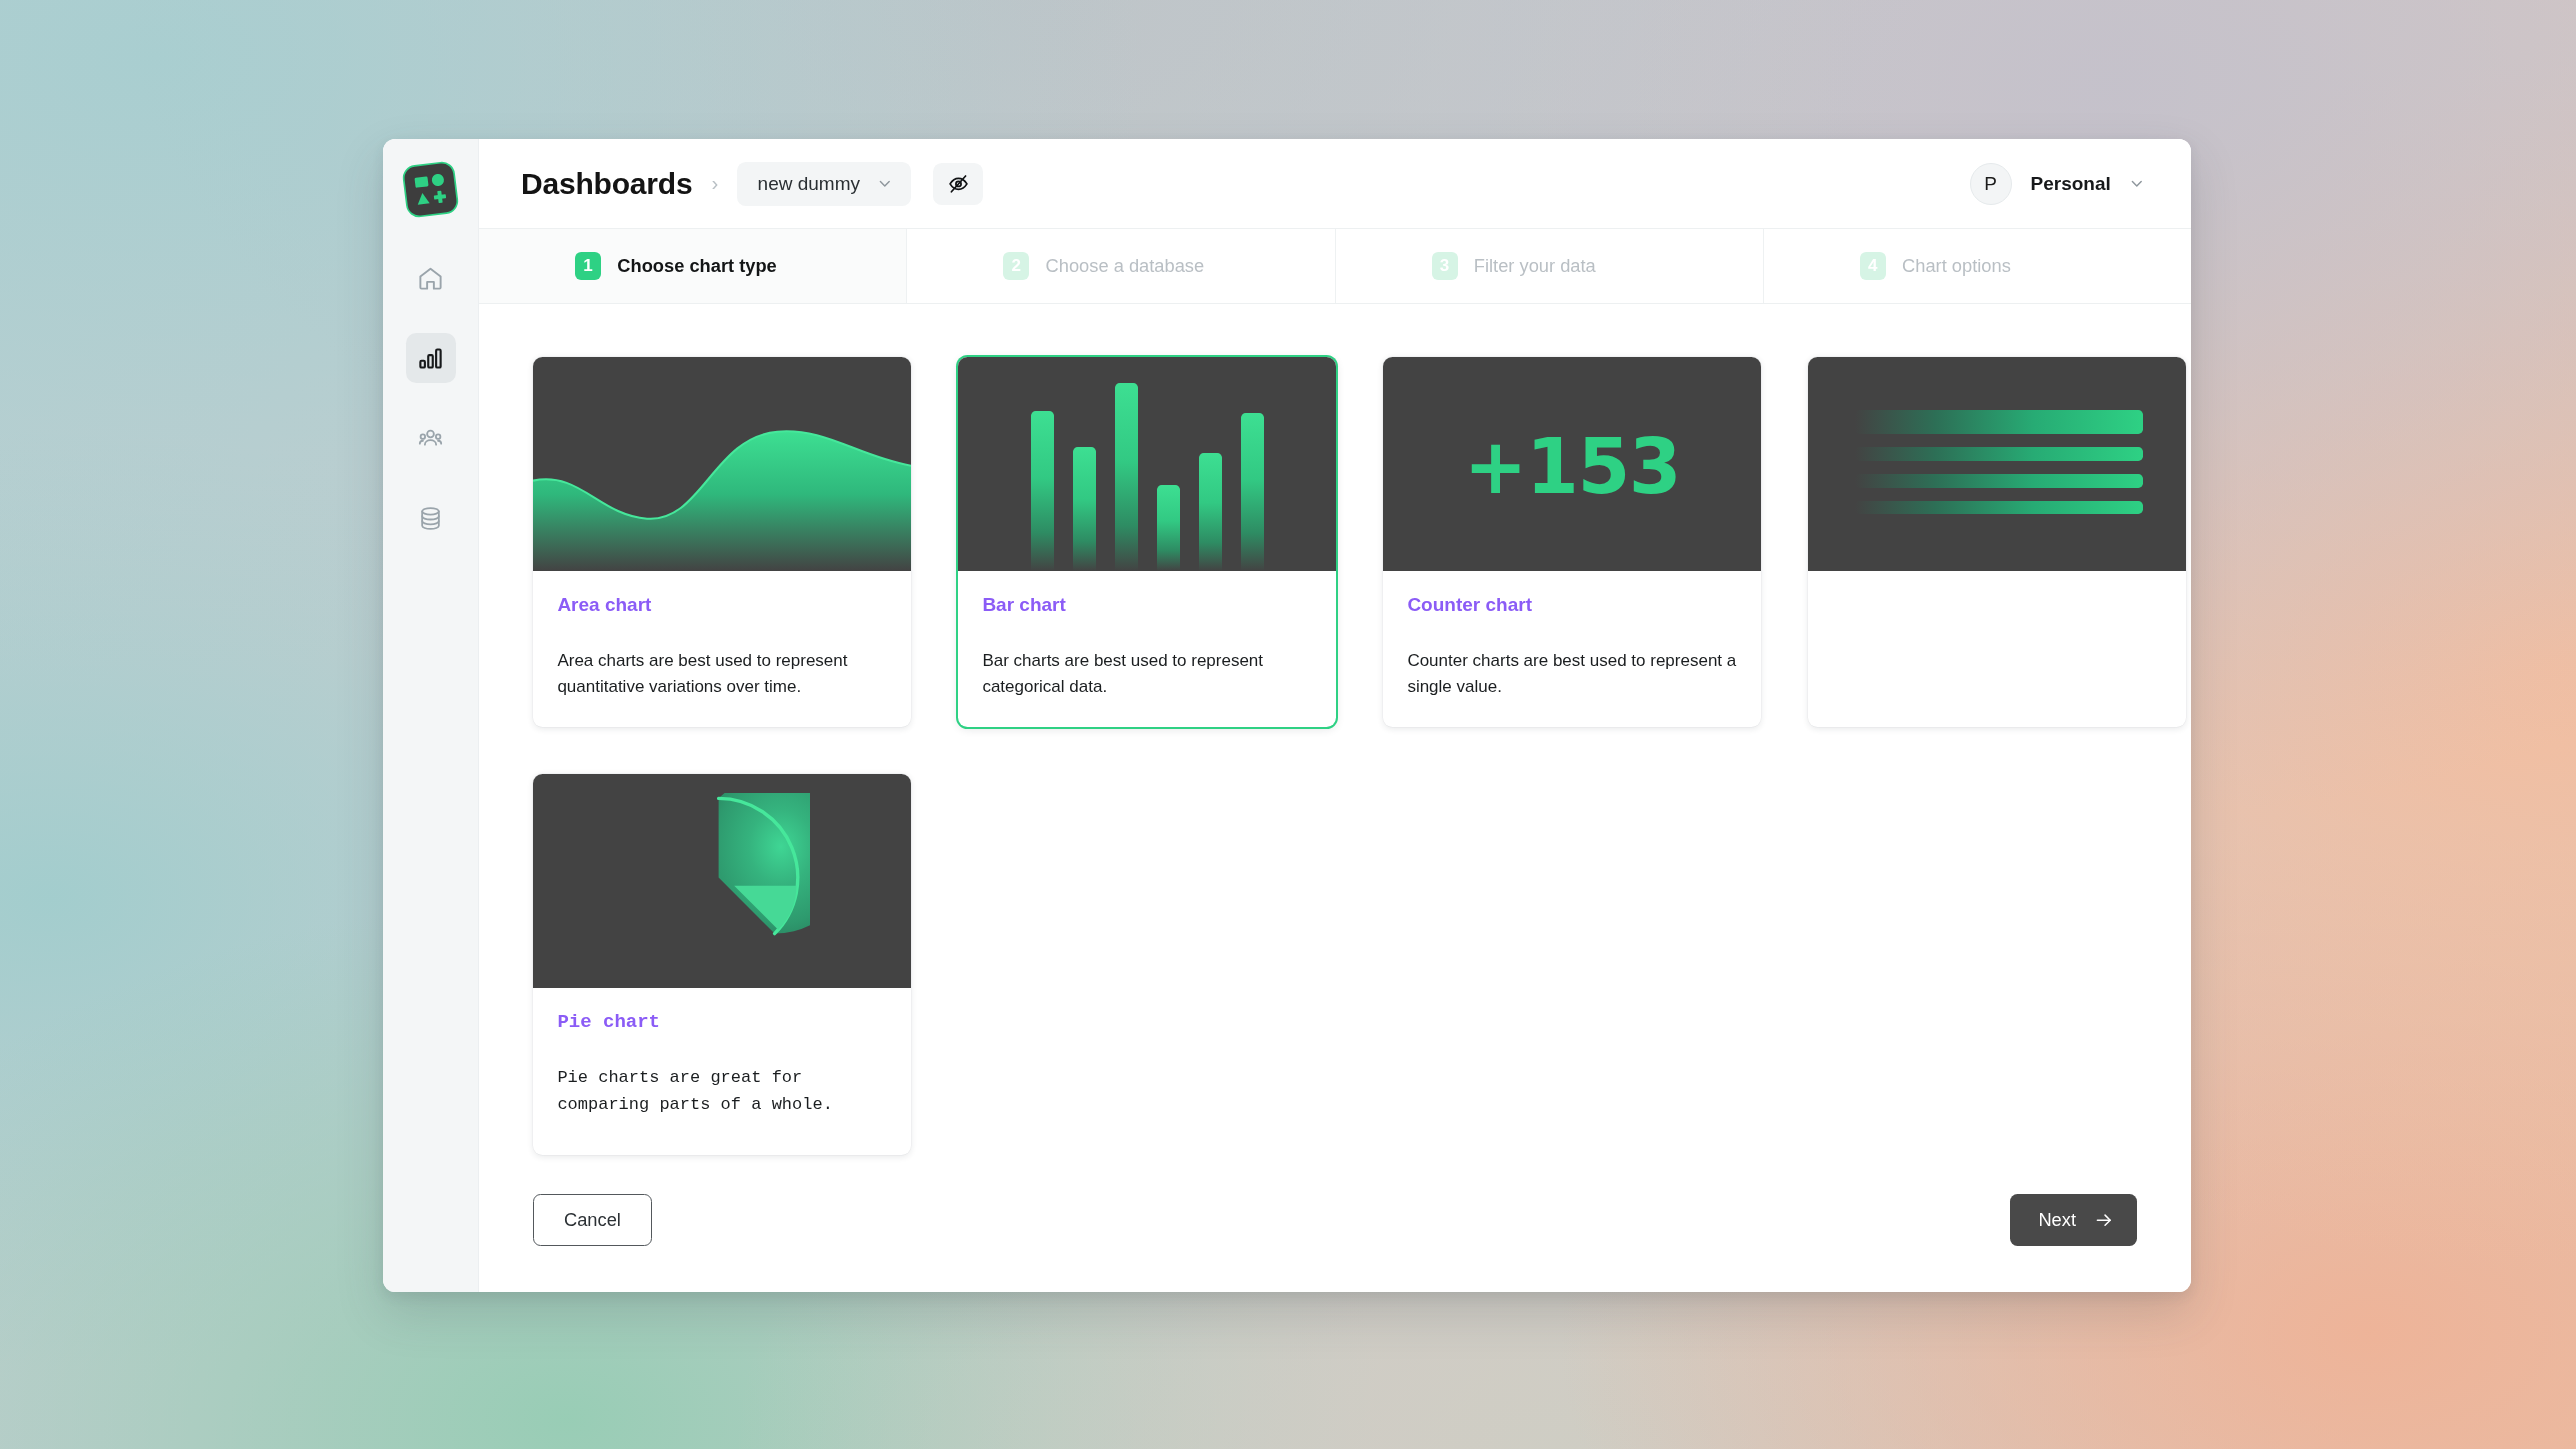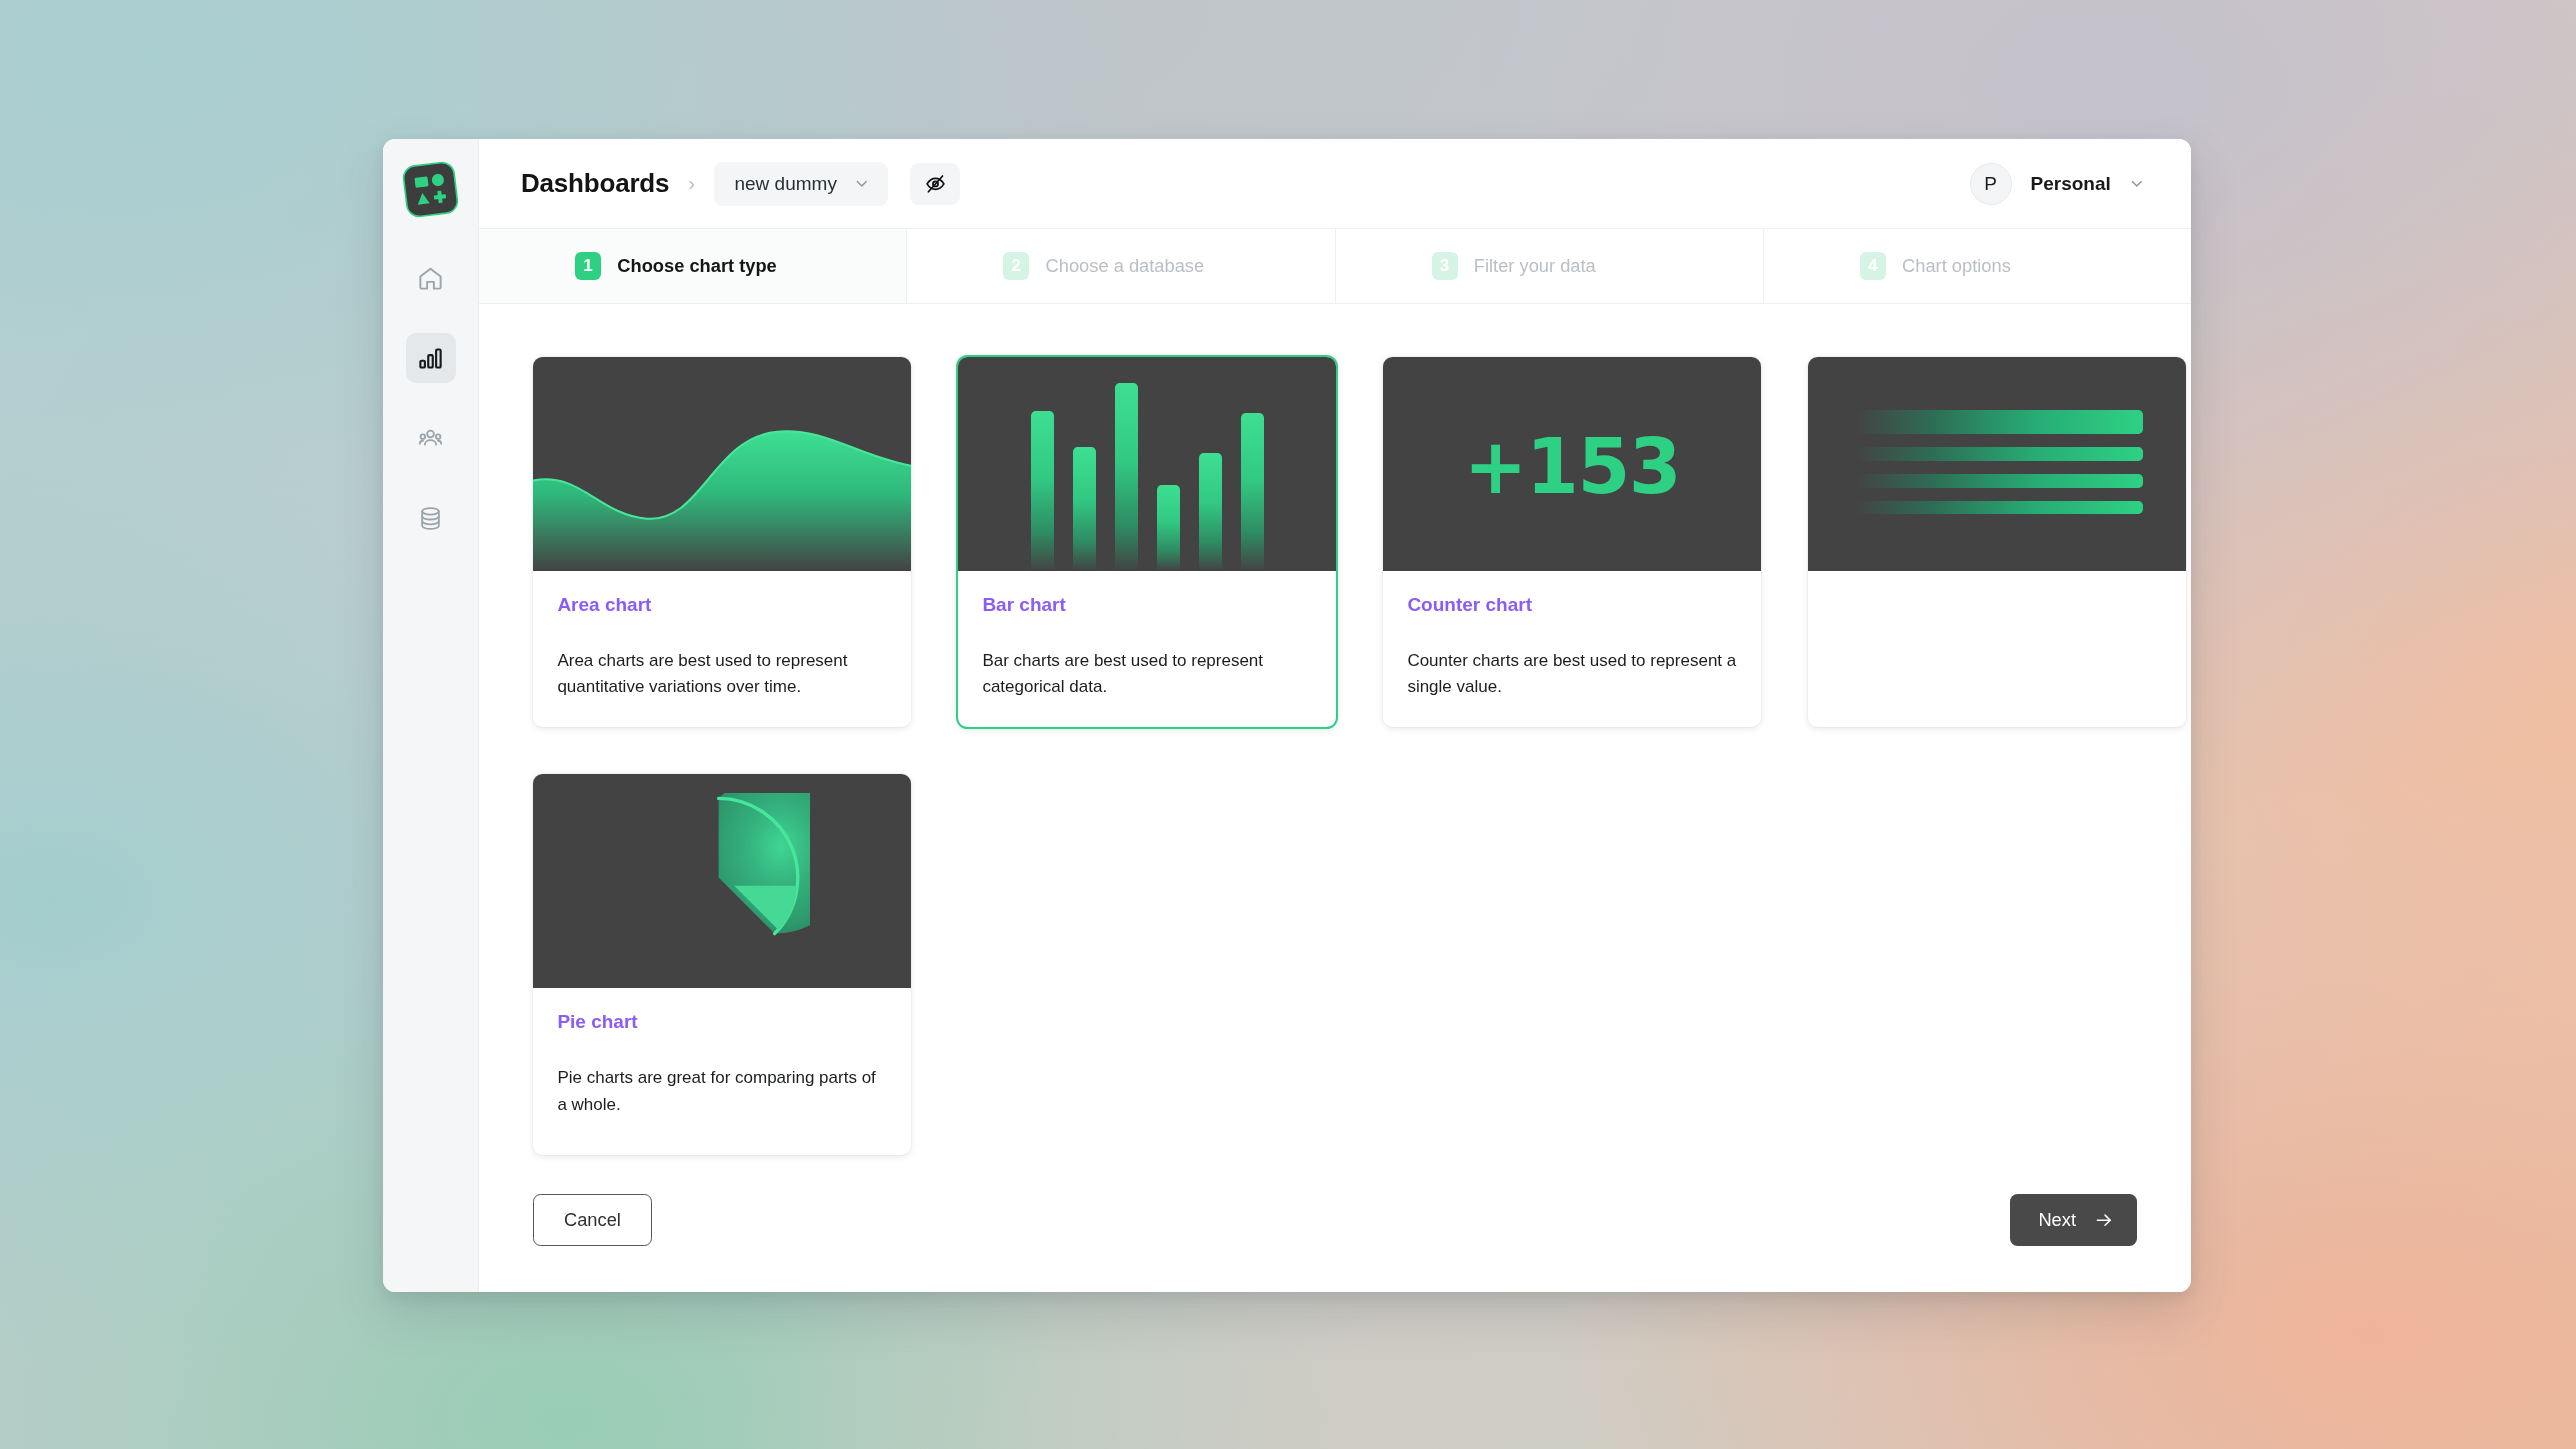--- a/index.html
+++ b/index.html
@@ -96,21 +96,21 @@
 
   
   .topbar {
     height: 90px;
     display: flex;
     align-items: center;
     padding: 0 45px 0 42px;
     border-bottom: 0.7px solid #edf0f1;
     background: #fff;
   }
-  .crumb-title { font-size: 26px; font-weight: bold; color: #141414; letter-spacing: -0.2px; }
+  .crumb-title { font-size: 30px; font-weight: bold; color: #141414; letter-spacing: -0.2px; }
   .crumb-sep { margin: 0 19px; color: #b8bfc4; font-size: 20.4px; line-height: 1; }
   .pill-select {
     display: flex; align-items: center; gap: 16.3px;
     background: #f3f5f6;
     border-radius: 8.8px;
     padding: 11px 17.6px 11px 20.4px;
     cursor: pointer;
   }
   .pill-select span { font-size: 19px; color: #2a2f33; }
   .icon-btn {
@@ -183,21 +183,21 @@
     height: 214px;
     background: #434343;
     position: relative;
     overflow: hidden;
     flex: 0 0 214px;
   }
   .card-body { padding: 23px 24.4px 27px 24.4px; flex: 1; }
   .card-title { font-size: 19px; font-weight: bold; color: #8b5cf6; margin-bottom: 12.2px; }
   .card-desc { font-size: 17px; line-height: 1.54; color: #1b1e20; margin-top: 32px; }
 
-  .card.tall .card-body { padding-bottom: 37px; }
+  .card.tall .card-body { padding-bottom: 37px; font-family: Liberation Mono, monospace; }
 
   
   .area-svg { width: 100%; height: 100%; display:block; }
 
   
   .bars {
     position: absolute;
     left: 0; right: 0; bottom: 0; top: 0;
     display: flex;
     align-items: flex-end;

